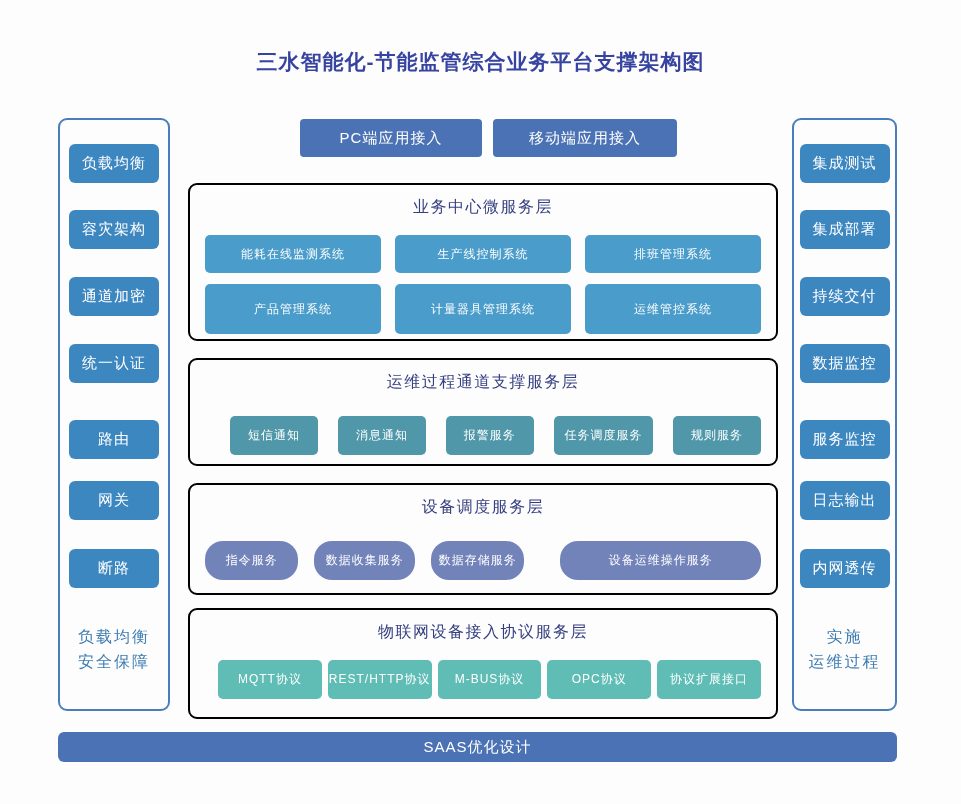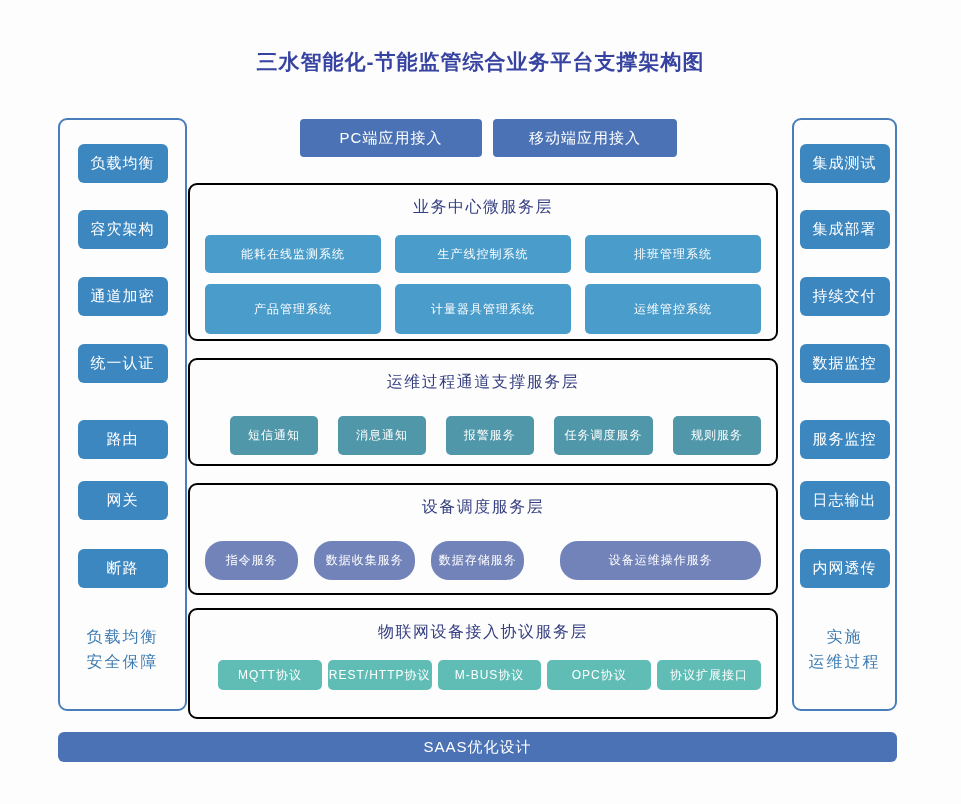--- a/index.html
+++ b/index.html
@@ -43,21 +43,21 @@
   .btn-mobile { left: 493px; width: 184px; }
 
   .panel {
     position: absolute;
     top: 118px;
     height: 593px;
     border: 2px solid #4a7ebb;
     border-radius: 9px;
     background: #fdfdfd;
   }
-  .panel-left  { left: 58px;  width: 129px; }
+  .panel-left  { left: 58px;  width: 112px; }
   .panel-right { left: 792px; width: 105px; }
 
   .side-box {
     position: absolute;
     left: 50%;
     transform: translateX(-50%);
     width: 90px;
     height: 39px;
     background: #3d87c1;
     border-radius: 6px;
@@ -110,21 +110,21 @@
   .item-row {
     position: absolute;
     left: 15px;
     right: 15px;
     display: flex;
   }
   .layer-1 .row-a { top: 50px; height: 38px; gap: 14px; }
   .layer-1 .row-b { top: 99px; height: 50px; gap: 14px; border-radius: 14px; }
   .layer-2 .item-row { top: 56px; height: 39px; gap: 20px; padding-left: 25px; }
   .layer-3 .item-row { top: 56px; height: 39px; gap: 16px; }
-  .layer-4 .item-row { top: 50px; height: 30px; gap: 6px; padding-left: 13px; }
+  .layer-4 .item-row { top: 50px; height: 39px; gap: 6px; padding-left: 13px; }
 
   .node {
     flex: 1 1 0;
     border-radius: 5px;
     color: #ffffff;
     font-size: 12px;
     letter-spacing: 1px;
     display: flex;
     align-items: center;
     justify-content: center;

